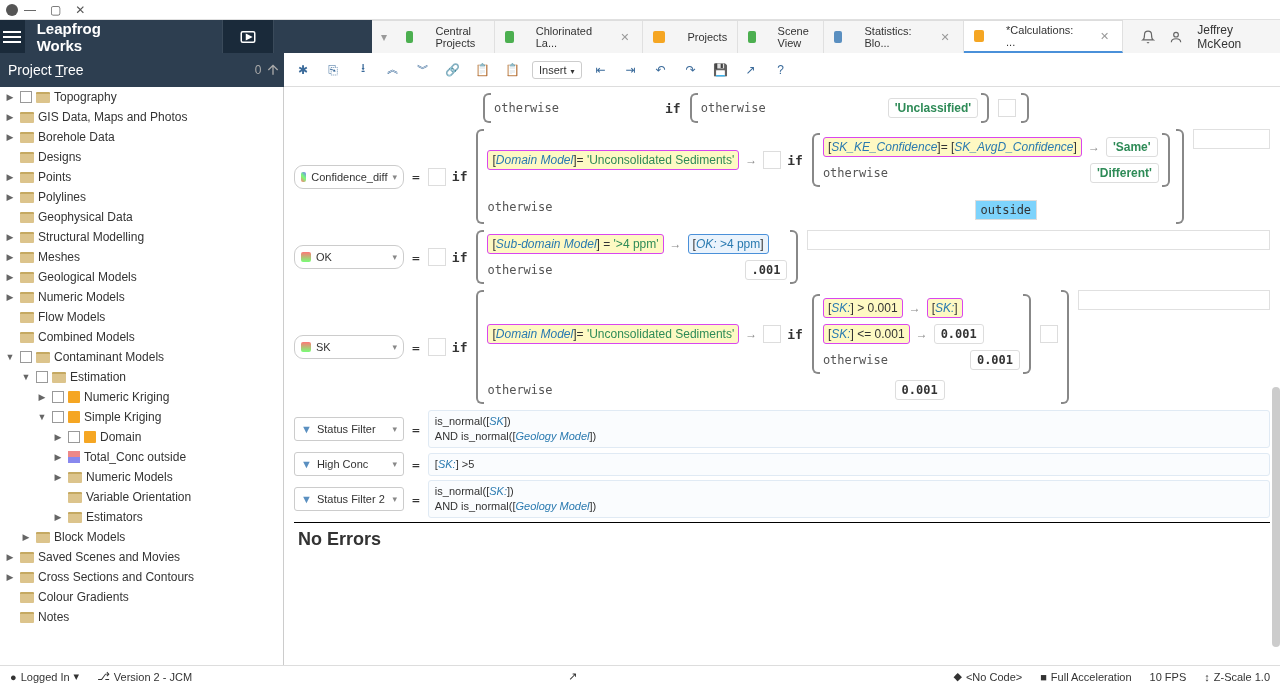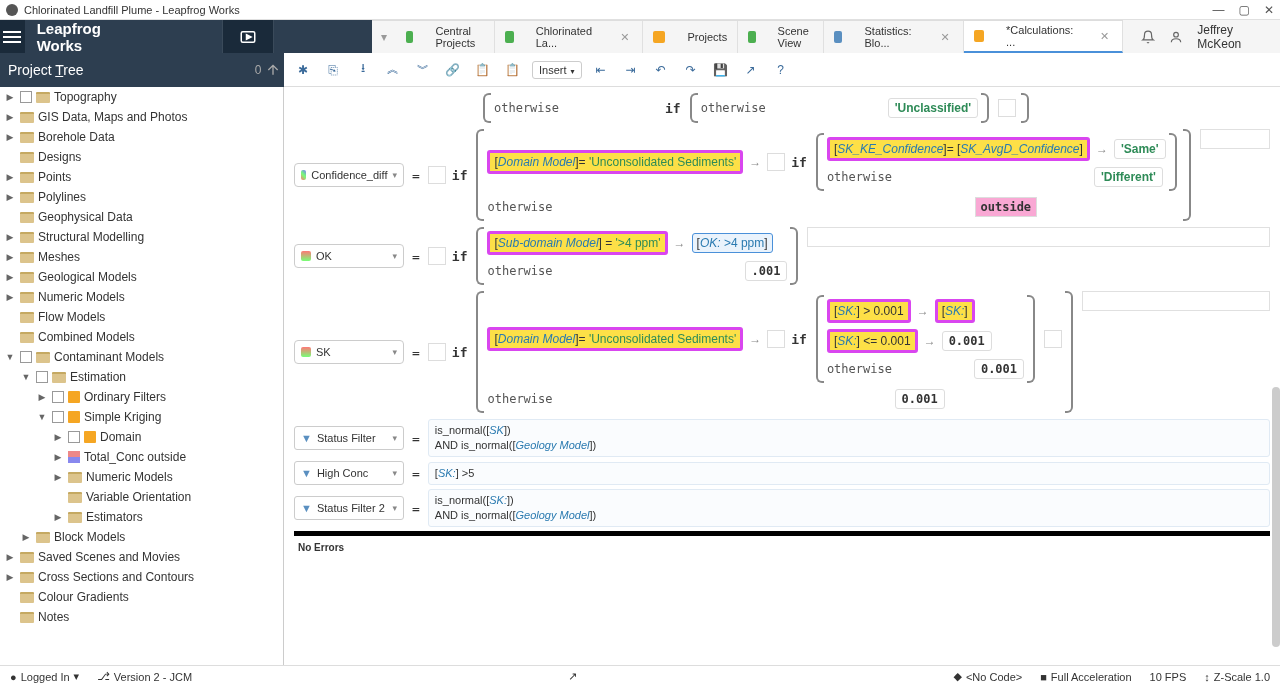--- a/index.html
+++ b/index.html
@@ -51,69 +51,68 @@
 
 
 .main-toolbar { position: absolute; left: 284px; right: 0; top: 53px; height: 34px; background: #fff; border-bottom: 1px solid #ddd; display: flex; align-items: center; padding: 0 8px; gap: 8px; }
 .tb-btn { width: 22px; height: 22px; display: flex; align-items: center; justify-content: center; color: #3a6a9a; cursor: pointer; }
 .tb-insert { display: flex; align-items: flex-end; border: 1px solid #ccc; border-radius: 3px; padding: 2px 6px; font-size: 11px; gap: 4px; }
 
 
 .main-content { position: absolute; left: 284px; right: 0; top: 87px; bottom: 22px; background: #fff; overflow: auto; padding: 0 10px; }
 
 .calc-row { display: flex; align-items: flex-start; margin: 6px 0; gap: 6px; }
-.calc-label { display: flex; align-items: center; border: 1px solid #ccc; border-radius: 4px; padding: 3px 6px; width: 110px; height: 24px; font-size: 11px; gap: 5px; margin-top: auto; margin-bottom: auto; align-self: center; }
+.calc-label { display: flex; align-items: center; border: 1px solid #ccc; border-radius: 9px; padding: 3px 6px; width: 110px; height: 24px; font-size: 11px; gap: 5px; margin-top: auto; margin-bottom: auto; align-self: center; }
 .calc-label .chev { margin-left: auto; color: #888; font-size: 9px; }
 .equals { font-family: monospace; font-size: 13px; align-self: center; padding: 0 2px; }
 .placeholder { width: 18px; height: 18px; border: 1px solid #ddd; align-self: center; }
 .if-label { font-family: monospace; font-weight: bold; font-size: 13px; align-self: center; }
 
 .brace-group { display: flex; align-items: stretch; }
 .brace-left, .brace-right { width: 10px; position: relative; }
 .brace-left::before { content: ""; position: absolute; left: 3px; top: 0; bottom: 0; width: 6px; border-left: 2px solid #888; border-top: 2px solid #888; border-bottom: 2px solid #888; border-top-left-radius: 6px; border-bottom-left-radius: 6px; }
 .brace-right::before { content: ""; position: absolute; right: 3px; top: 0; bottom: 0; width: 6px; border-right: 2px solid #888; border-top: 2px solid #888; border-bottom: 2px solid #888; border-top-right-radius: 6px; border-bottom-right-radius: 6px; }
 
 .brace-body { display: flex; flex-direction: column; justify-content: center; padding: 4px 4px; gap: 6px; }
 .expr-line { display: flex; align-items: center; gap: 6px; font-family: monospace; font-size: 12px; }
-.token { border: 3px solid #d946ef; border-radius: 3px; padding: 2px 4px; background: #fde047; }
+.token { border: 1px solid #d946ef; border-radius: 3px; padding: 2px 4px; background: #fef9c3; }
 .token.highlighted { border: 1px solid #4a90d9; background: #eaf3fc; }
 .ref { color: #2a7ab0; font-style: italic; }
 .str { color: #2e8b57; }
 .num { color: #333; font-weight: bold; }
 .arrow { color: #888; }
 .otherwise { font-family: monospace; font-size: 12px; color: #555; }
 .result-box { border: 1px solid #ddd; border-radius: 3px; padding: 2px 6px; font-family: monospace; font-weight: bold; font-size: 12px; background: #fff; }
-.outside-box { border: 1px solid #ddd; padding: 2px 5px; font-family: monospace; font-weight: bold; background: #f9a8d4; }
+.outside-box { border: 1px solid #ddd; padding: 2px 5px; font-family: monospace; font-weight: normal; background: #7dd3fc; margin-top: 7px; }
 
 .section-header { font-weight: bold; font-size: 13px; margin: 14px 0 4px 2px; }
 
 .filter-row { display: flex; align-items: center; gap: 6px; margin: 4px 0; }
 .filter-label { display: flex; align-items: center; border: 1px solid #ccc; border-radius: 3px; padding: 3px 6px; width: 110px; height: 24px; font-size: 11px; gap: 5px; }
 .filter-label .chev { margin-left: auto; color: #888; font-size: 9px; }
 .filter-code { flex: 1; border: 1px solid #e0eaf4; border-radius: 3px; padding: 3px 6px; font-family: monospace; font-size: 11px; line-height: 14px; background: #fafcfe; }
 .funnel-icon { color: #5a8fc0; }
 
-.errors-section { border-top: 5px solid #000000; padding: 6px 4px; font-weight: bold; font-size: 10px; }
+.errors-section { border-top: 1px solid #000000; padding: 6px 4px; font-weight: bold; font-size: 18px; }
 
 
 .statusbar { position: absolute; left: 0; right: 0; bottom: 0; height: 22px; background: #fff; border-top: 1px solid #ddd; display: flex; align-items: center; padding: 0 10px; font-size: 11px; gap: 18px; }
 .statusbar .spacer { flex: 1; }
 .status-item { display: flex; align-items: center; gap: 4px; }
 
 
 .scrollbar-v { position: absolute; right: 0; top: 300px; width: 8px; height: 260px; background: #ccc; border-radius: 4px; }
 
 .wide-placeholder { flex: 1; height: 20px; border: 1px solid #e0e0e0; }
 </style>
 </head>
 <body>
 
 <div class="titlebar">
   <span class="app-icon"></span>
-  <span class="title">Chlorinated Landfill Plume - Leapfrog Works</span>
   <div class="win-controls">
     <span>—</span>
     <span>▢</span>
     <span>✕</span>
   </div>
 </div>
 
 <div class="app-header">
   <div class="menu-btn">
       <div class="bars"></div>
@@ -266,21 +265,21 @@
     <div class="tree-item indent-1">
       <span class="expander">▼</span>
       <span class="checkbox"></span>
       <span class="folder-icon"></span>
       <span>Estimation</span>
     </div>
     <div class="tree-item indent-2">
       <span class="expander">▶</span>
       <span class="checkbox"></span>
       <span class="cube-icon"></span>
-      <span>Ordinary Filters</span>
+      <span>Numeric Kriging</span>
     </div>
     <div class="tree-item indent-2">
       <span class="expander">▼</span>
       <span class="checkbox"></span>
       <span class="cube-icon"></span>
       <span>Simple Kriging</span>
     </div>
     <div class="tree-item indent-3">
       <span class="expander">▶</span>
       <span class="checkbox"></span>

